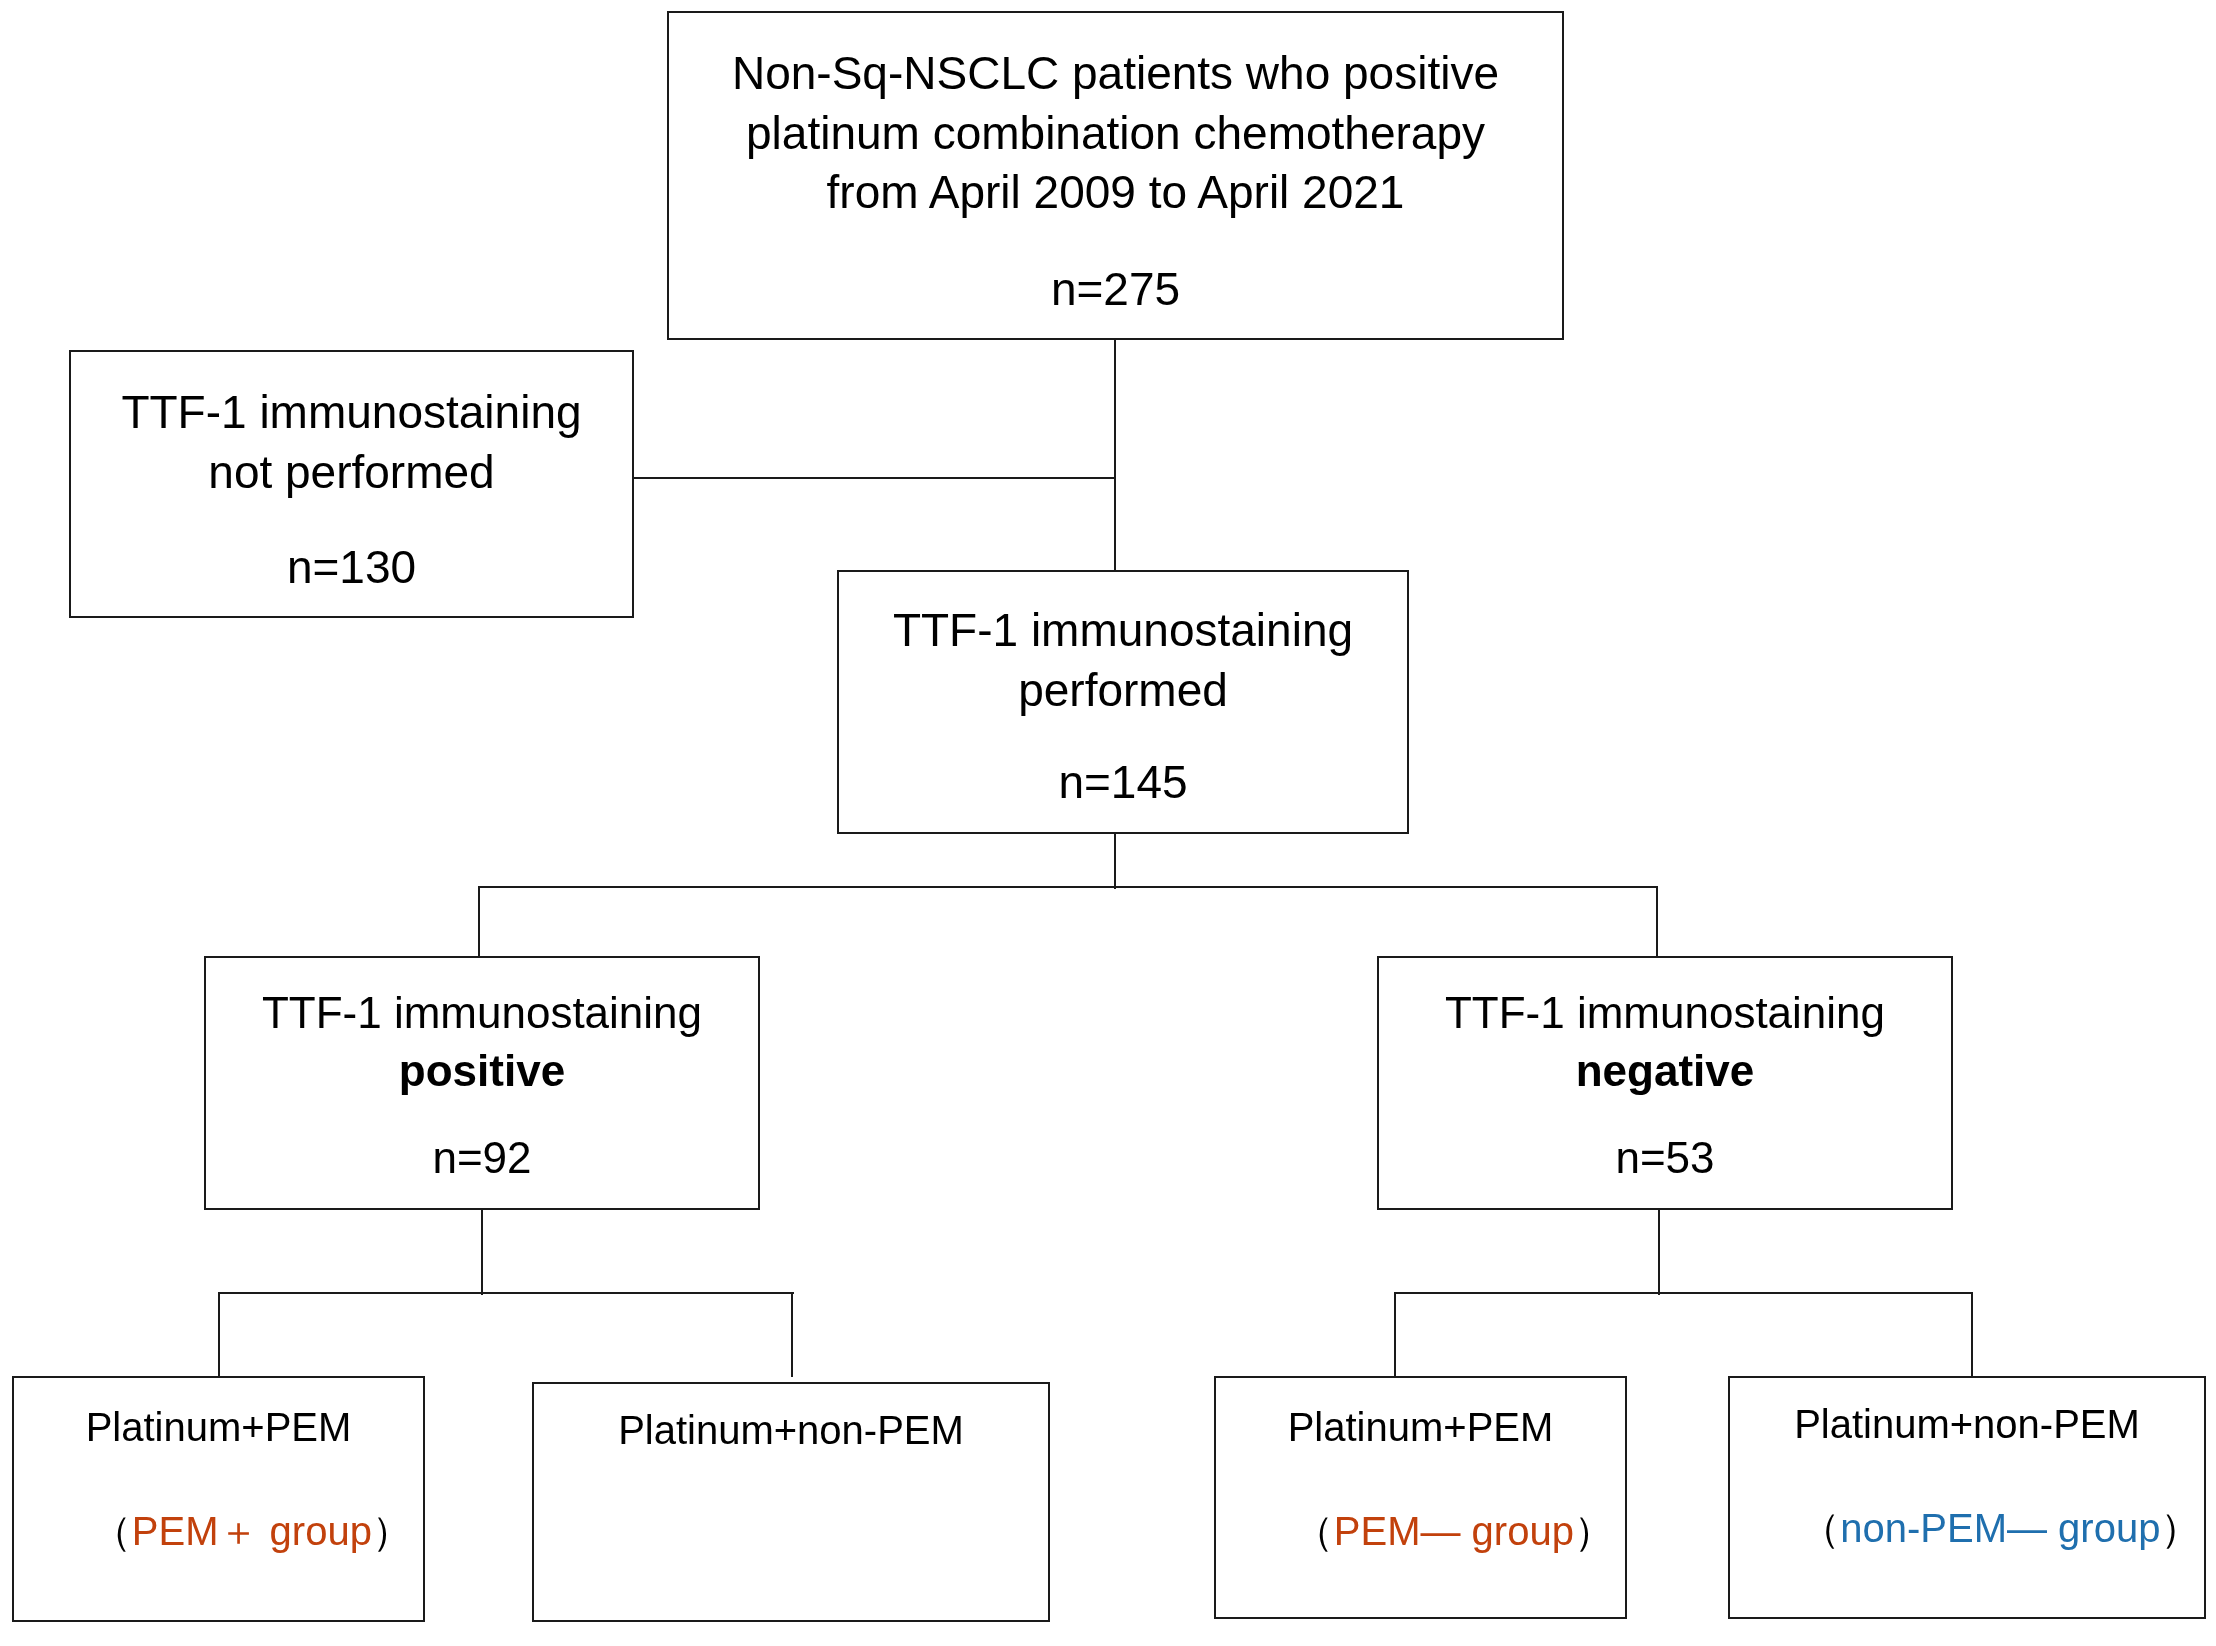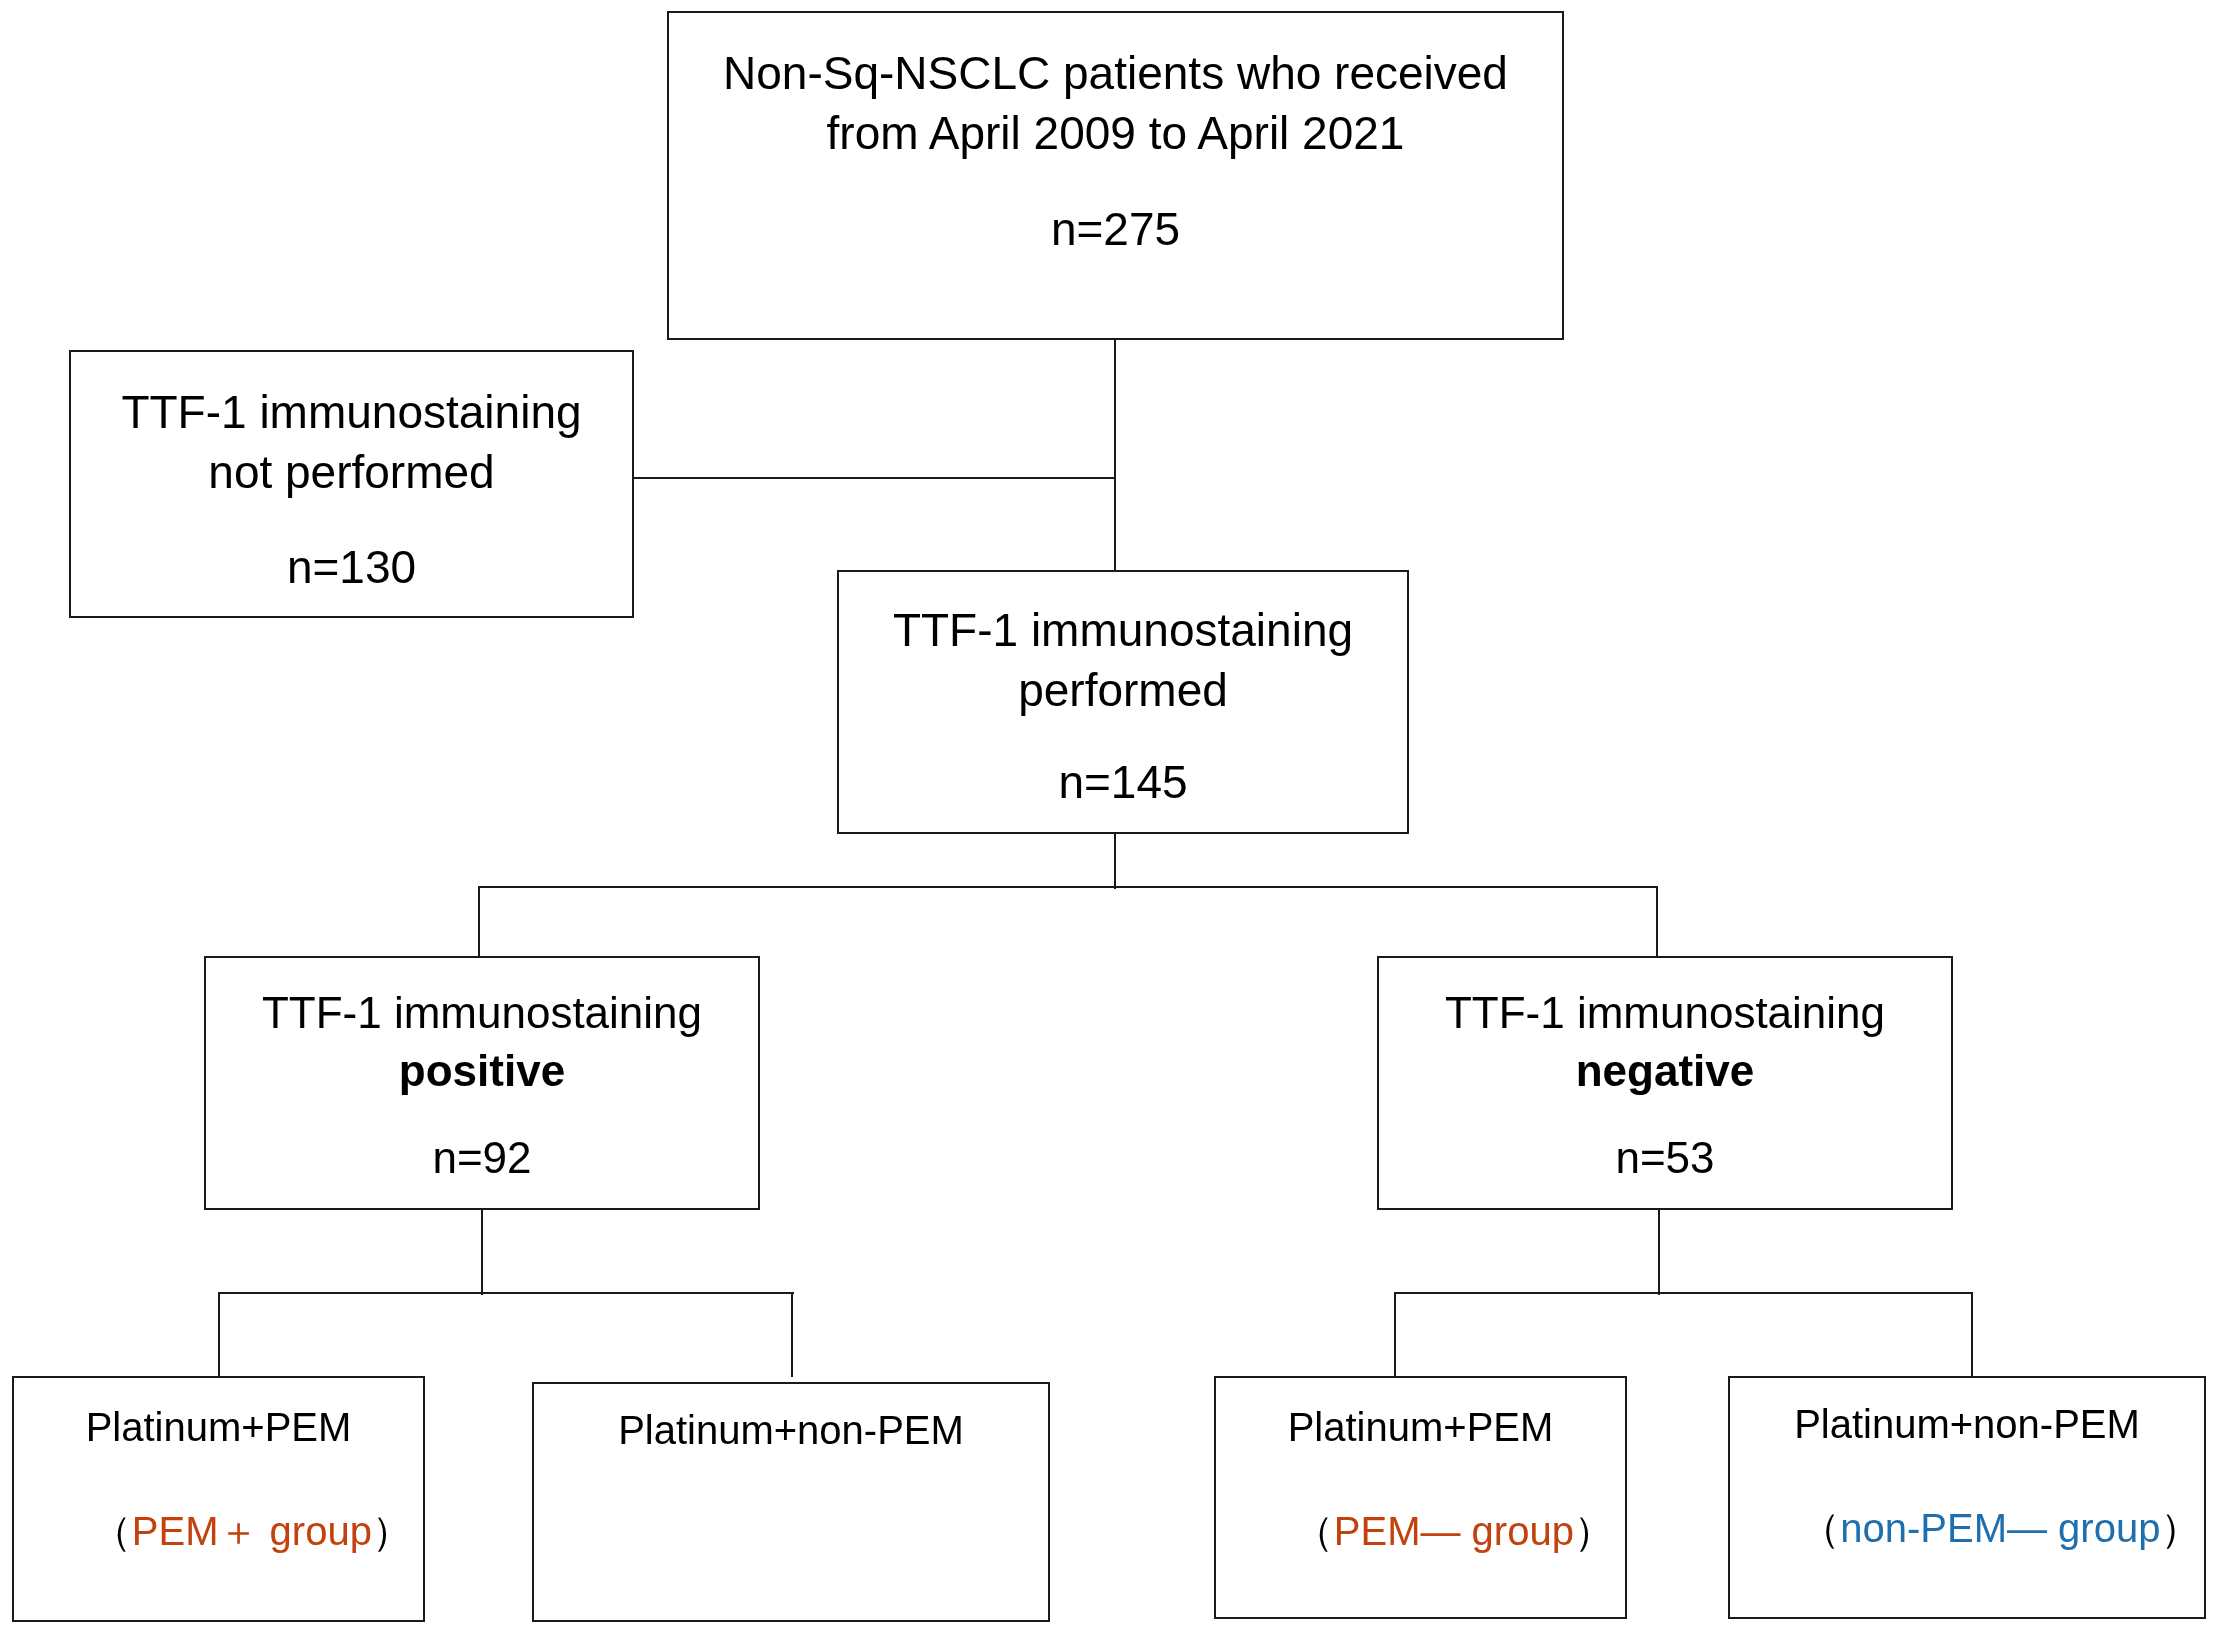--- a/index.html
+++ b/index.html
@@ -35,21 +35,22 @@
   <div class="ln hl" style="left:218px; top:1292px; width:576px;"></div>
   <div class="ln vl" style="left:218px; top:1292px; height:85px;"></div>
   <div class="ln vl" style="left:791px; top:1292px; height:85px;"></div>
 
   <div class="ln vl" style="left:1658px; top:1206px; height:89px;"></div>
   <div class="ln hl" style="left:1394px; top:1292px; width:579px;"></div>
   <div class="ln vl" style="left:1394px; top:1292px; height:85px;"></div>
   <div class="ln vl" style="left:1971px; top:1292px; height:85px;"></div>
 
   <div class="box" style="left:667px; top:10.8px; width:897px; height:329px; padding-top:31px; font-size:46px;">
-    <div class="tline">Non-Sq-NSCLC patients who received</div>
+    <div class="tline">Non-Sq-NSCLC patients who positive</div>
+    <div class="tline">platinum combination chemotherapy</div>
     <div class="tline">from April 2009 to April 2021</div>
     <div class="nline" style="margin-top:37px;text-align:center;">n=275</div>
   </div>
 
   <div class="box" style="left:69px; top:350px; width:565px; height:268px; padding-top:31px; font-size:46px;">
     <div class="tline">TTF-1 immunostaining</div>
     <div class="tline">not performed</div>
     <div class="nline" style="margin-top:35px;">n=130</div>
   </div>
 

